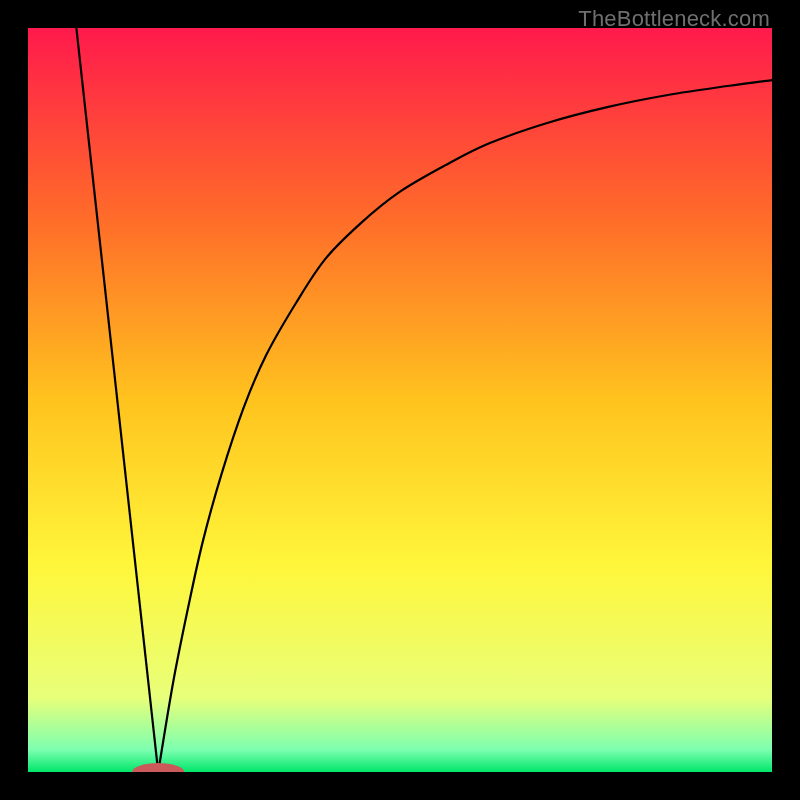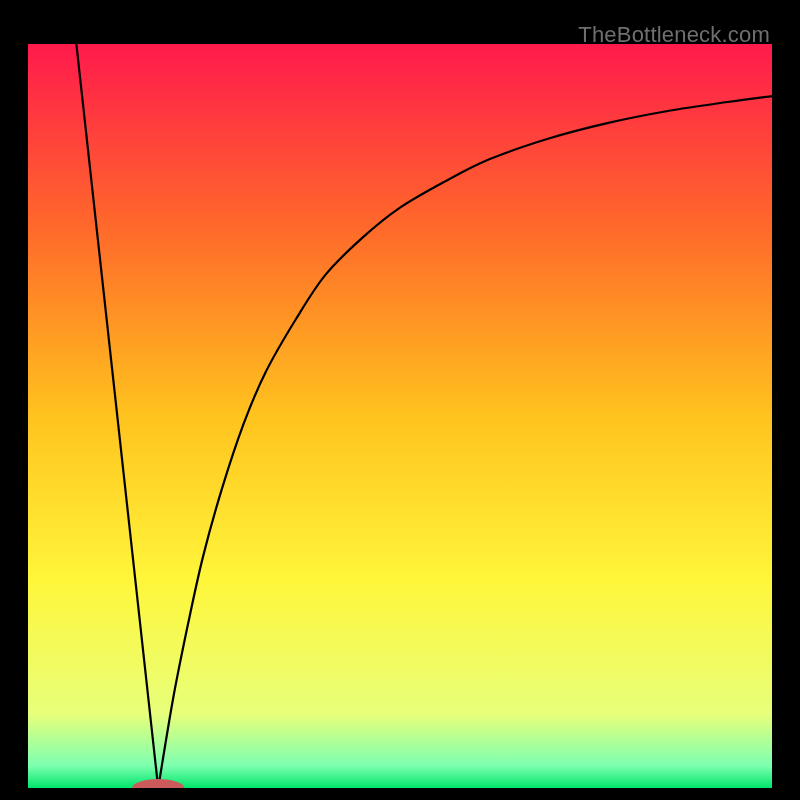--- a/index.html
+++ b/index.html
@@ -8,21 +8,20 @@
     width: 800px;
     height: 800px;
     overflow: hidden;
     background: #000;
     font-family: Arial, Helvetica, sans-serif;
   }
   .frame {
     position: absolute;
     inset: 0;
     background: #000;
-    margin-top: 16px;
   }
   .plot-area {
     position: absolute;
     left: 28px;
     top: 28px;
     width: 744px;
     height: 744px;
     overflow: hidden;
   }
   .watermark {

